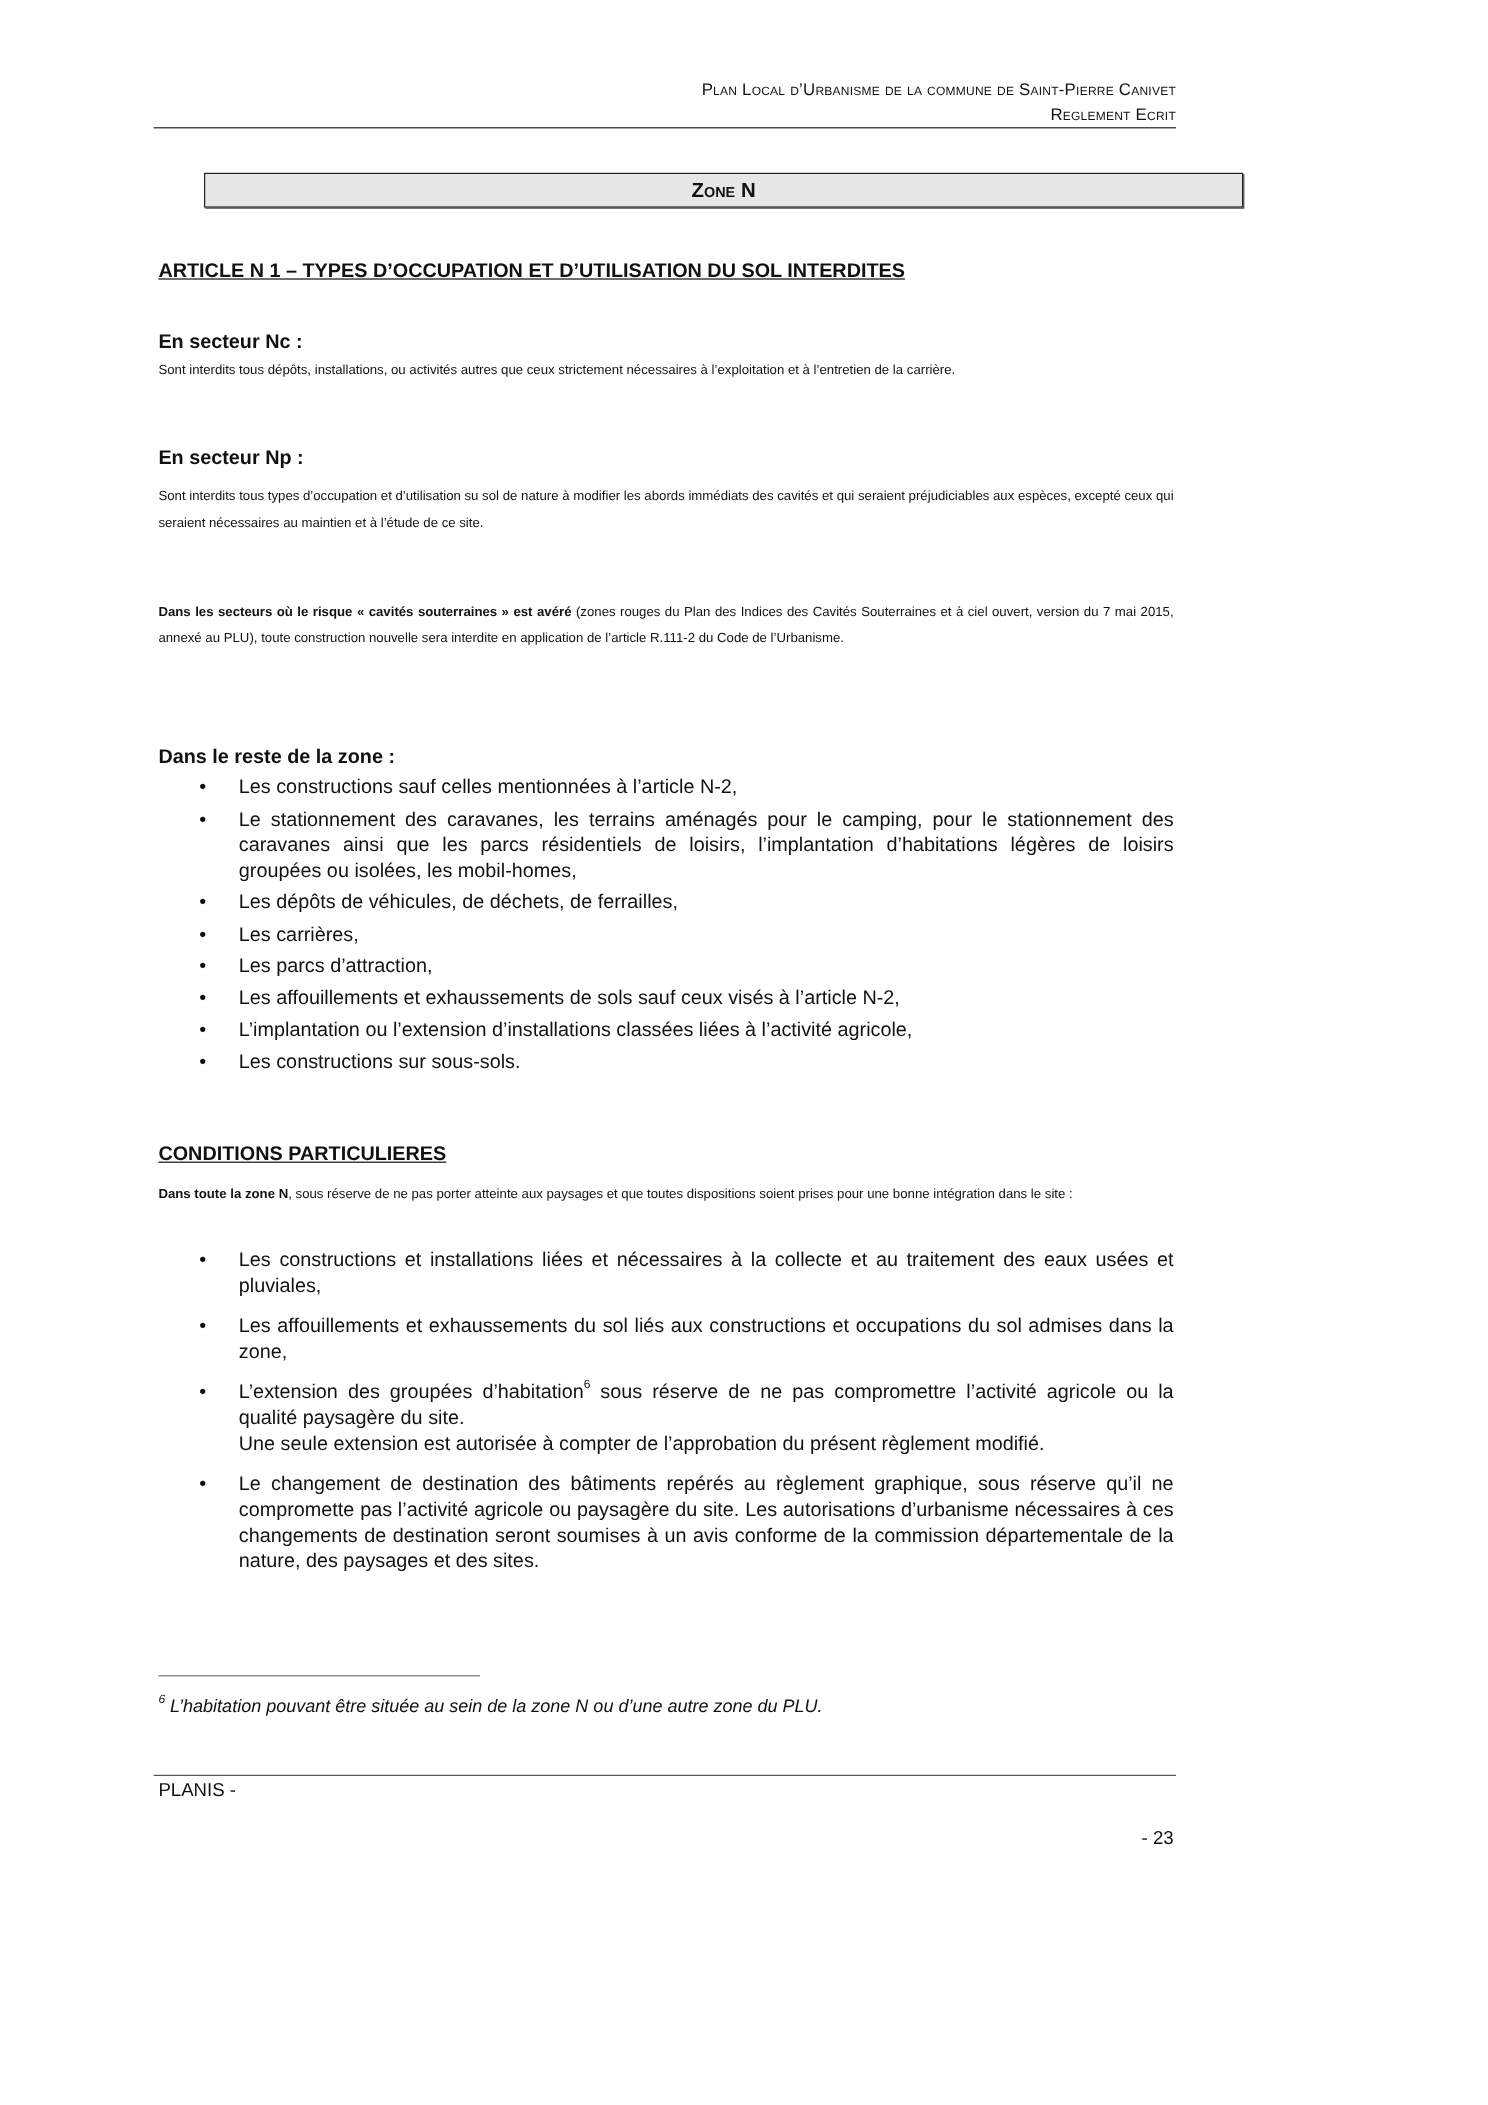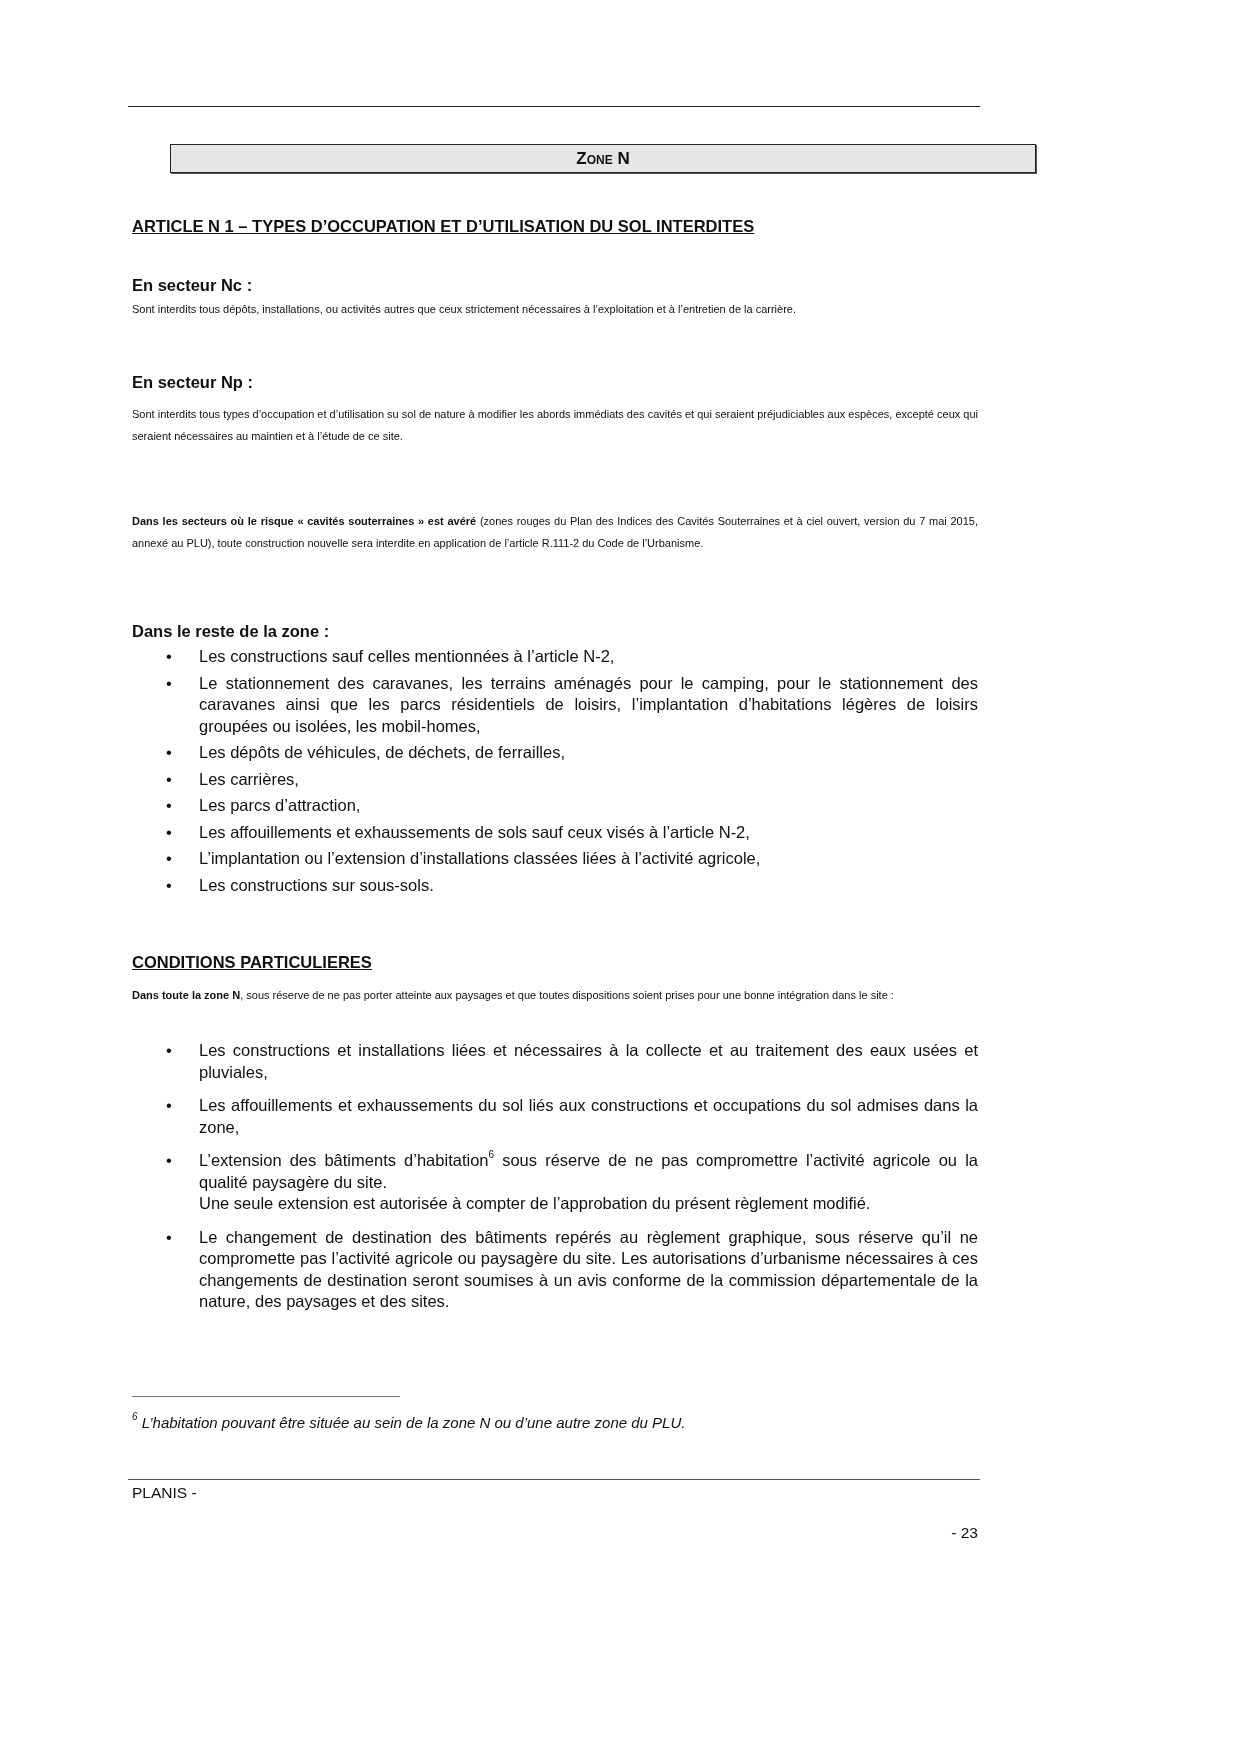--- a/index.html
+++ b/index.html
@@ -40,35 +40,39 @@
 
     .ftr-line { position: absolute; left: 128px; top: 1479px; width: 852px; border-top: 1px solid #555; }
     .ftr-left { position: absolute; left: 132px; top: 1484px; font-size: 15.5px; }
     .ftr-right { position: absolute; left: 800px; width: 178px; top: 1484px; font-size: 15.5px; text-align: right; margin-top: 40px; }
   </style>
 </head>
 <body>
 
 <div class="page">
 
+  <div class="hdr">
+    <div class="sc">Plan Local d’Urbanisme de la commune de Saint-Pierre Canivet</div>
+    <div class="sc">Reglement Ecrit</div>
+  </div>
   <div class="hdr-line"></div>
 
   <div class="zone-box">
     <span>Zone N</span>
   </div>
 
   <div class="art art1">ARTICLE N 1 – TYPES D’OCCUPATION ET D’UTILISATION DU SOL INTERDITES</div>
 
   <div class="h" style="top:275px">En secteur Nc :</div>
   <div class="p" style="top:299px">Sont interdits tous dépôts, installations, ou activités autres que ceux strictement nécessaires à l’exploitation et à l’entretien de la carrière.</div>
 
   <div class="h" style="top:372px">En secteur Np :</div>
   <div class="p" style="top:404px">Sont interdits tous types d’occupation et d’utilisation su sol de nature à modifier les abords immédiats des cavités et qui seraient préjudiciables aux espèces, excepté ceux qui seraient nécessaires au maintien et à l’étude de ce site.</div>
 
-  <div class="p" style="top:511px">
+  <div class="p" style="top:500px">
     <span class="bold">Dans les secteurs où le risque « cavités souterraines » est avéré</span><span> (zones rouges du Plan des Indices des Cavités Souterraines et à ciel ouvert, version du 7 mai 2015, annexé au PLU), toute construction nouvelle sera interdite en application de l’article R.111-2 du Code de l’Urbanisme.</span>
   </div>
 
   <div class="h" style="top:621px">Dans le reste de la zone :</div>
 
   <ul class="bl l1" style="top:646px">
     <li><span class="dot">•</span><span>Les constructions sauf celles mentionnées à l’article N-2,</span></li>
     <li><span class="dot">•</span><span>Le stationnement des caravanes, les terrains aménagés pour le camping, pour le stationnement des caravanes ainsi que les parcs résidentiels de loisirs, l’implantation d’habitations légères de loisirs groupées ou isolées, les mobil-homes,</span></li>
     <li><span class="dot">•</span><span>Les dépôts de véhicules, de déchets, de ferrailles,</span></li>
     <li><span class="dot">•</span><span>Les carrières,</span></li>
@@ -80,21 +84,21 @@
 
   <div class="art art2b">CONDITIONS PARTICULIERES</div>
 
   <div class="p" style="top:985px">
     <span class="bold">Dans toute la zone N</span><span>, sous réserve de ne pas porter atteinte aux paysages et que toutes dispositions soient prises pour une bonne intégration dans le site :</span>
   </div>
 
   <ul class="bl l2" style="top:1040px">
     <li><span class="dot">•</span><span>Les constructions et installations liées et nécessaires à la collecte et au traitement des eaux usées et pluviales,</span></li>
     <li><span class="dot">•</span><span>Les affouillements et exhaussements du sol liés aux constructions et occupations du sol admises dans la zone,</span></li>
-    <li><span class="dot">•</span><span>L’extension des bâtiments d’habitation</span><sup>6</sup><span> sous réserve de ne pas compromettre l’activité agricole ou la qualité paysagère du site.</span><br><span>Une seule extension est autorisée à compter de l’approbation du présent règlement modifié.</span></li>
+    <li><span class="dot">•</span><span>L’extension des groupées d’habitation</span><sup>6</sup><span> sous réserve de ne pas compromettre l’activité agricole ou la qualité paysagère du site.</span><br><span>Une seule extension est autorisée à compter de l’approbation du présent règlement modifié.</span></li>
     <li><span class="dot">•</span><span>Le changement de destination des bâtiments repérés au règlement graphique, sous réserve qu’il ne compromette pas l’activité agricole ou paysagère du site. Les autorisations d’urbanisme nécessaires à ces changements de destination seront soumises à un avis conforme de la commission départementale de la nature, des paysages et des sites.</span></li>
   </ul>
 
   <div class="fn-line"></div>
   <div class="fn"><sup>6</sup><span> L’habitation pouvant être située au sein de la zone N ou d’une autre zone du PLU.</span></div>
 
   <div class="ftr-line"></div>
   <div class="ftr-left">PLANIS -</div>
   <div class="ftr-right">- 23</div>
 </div>

